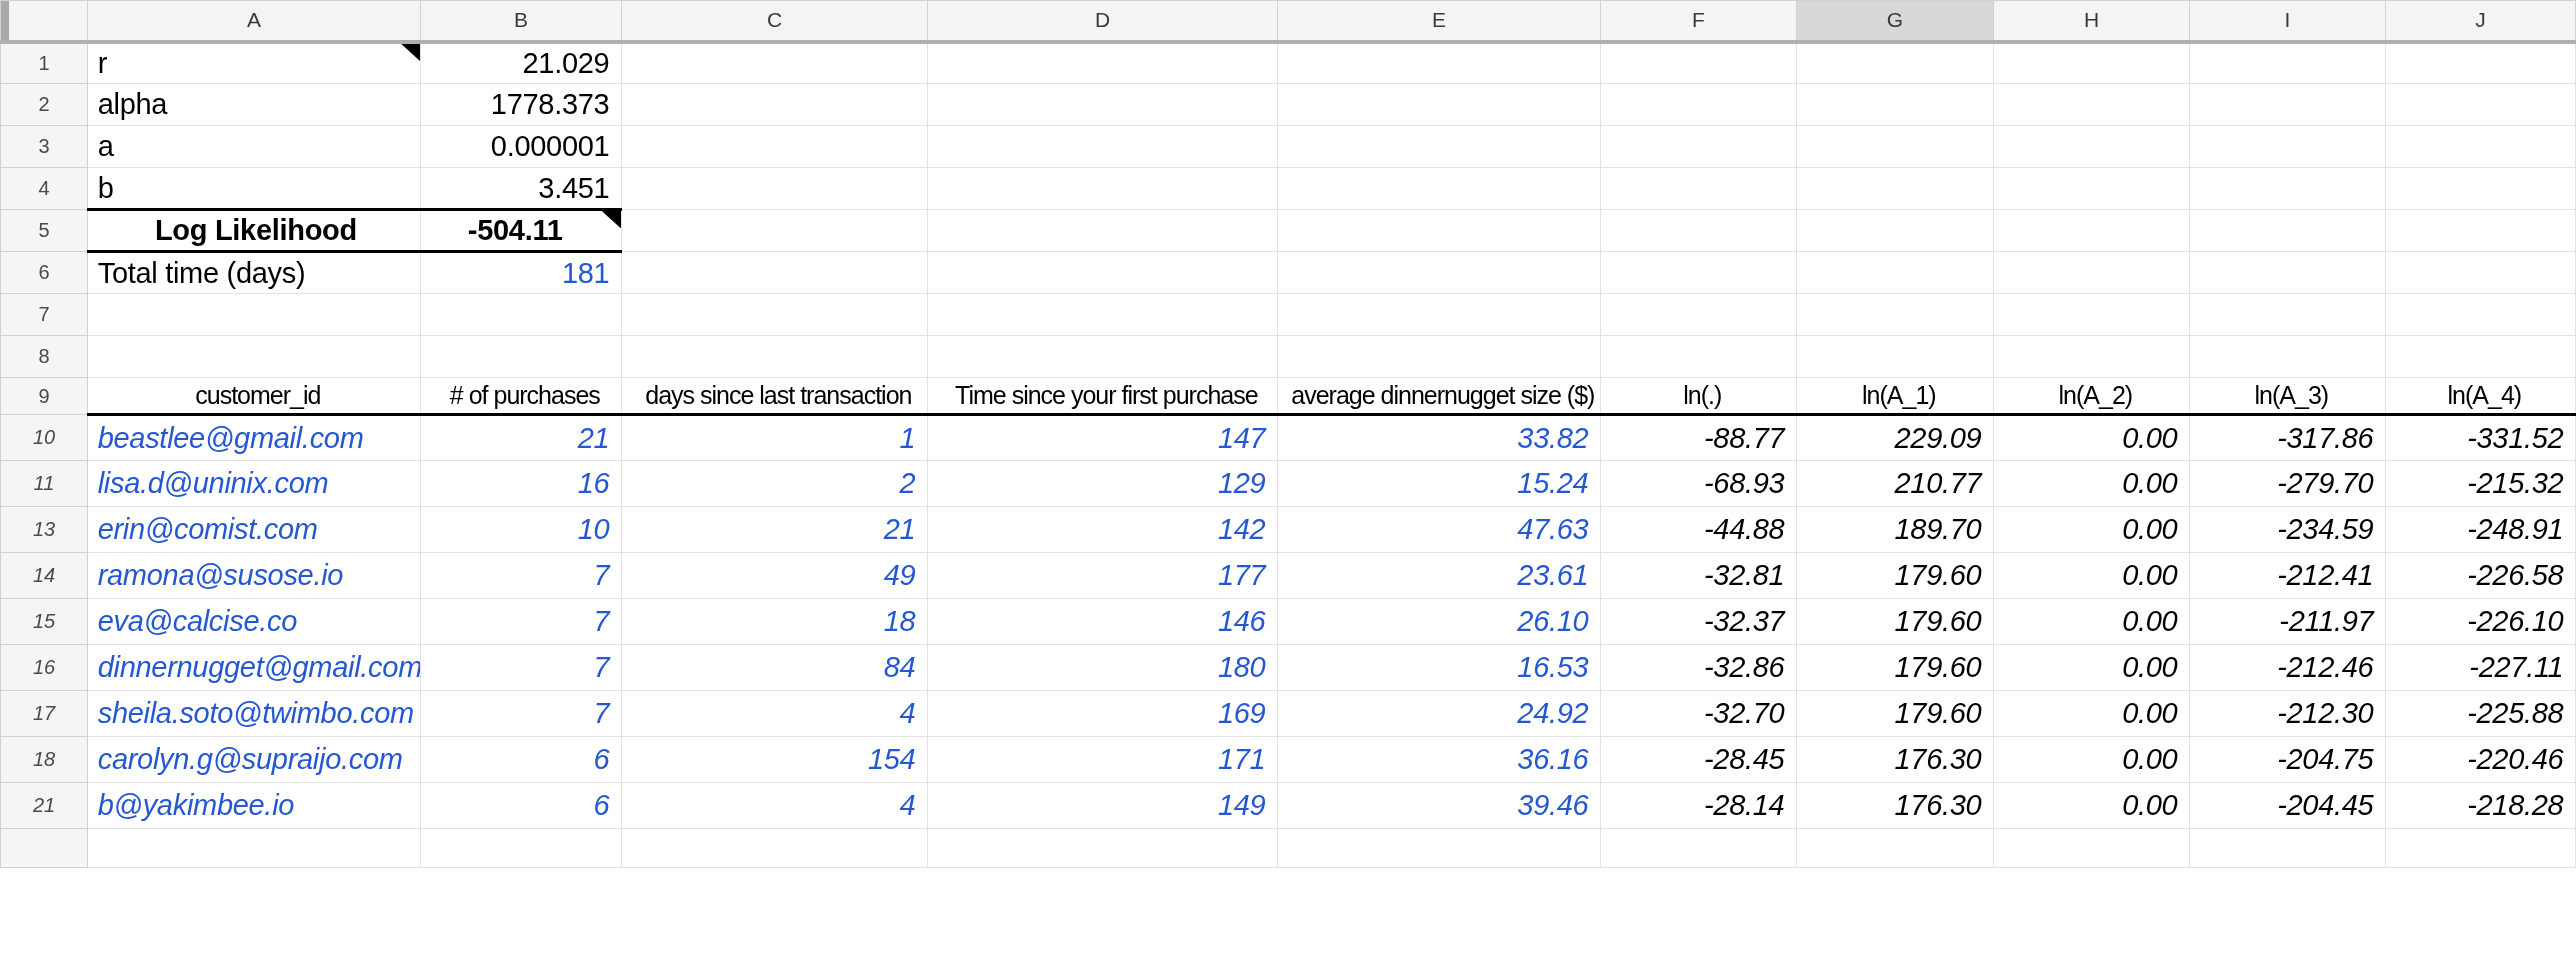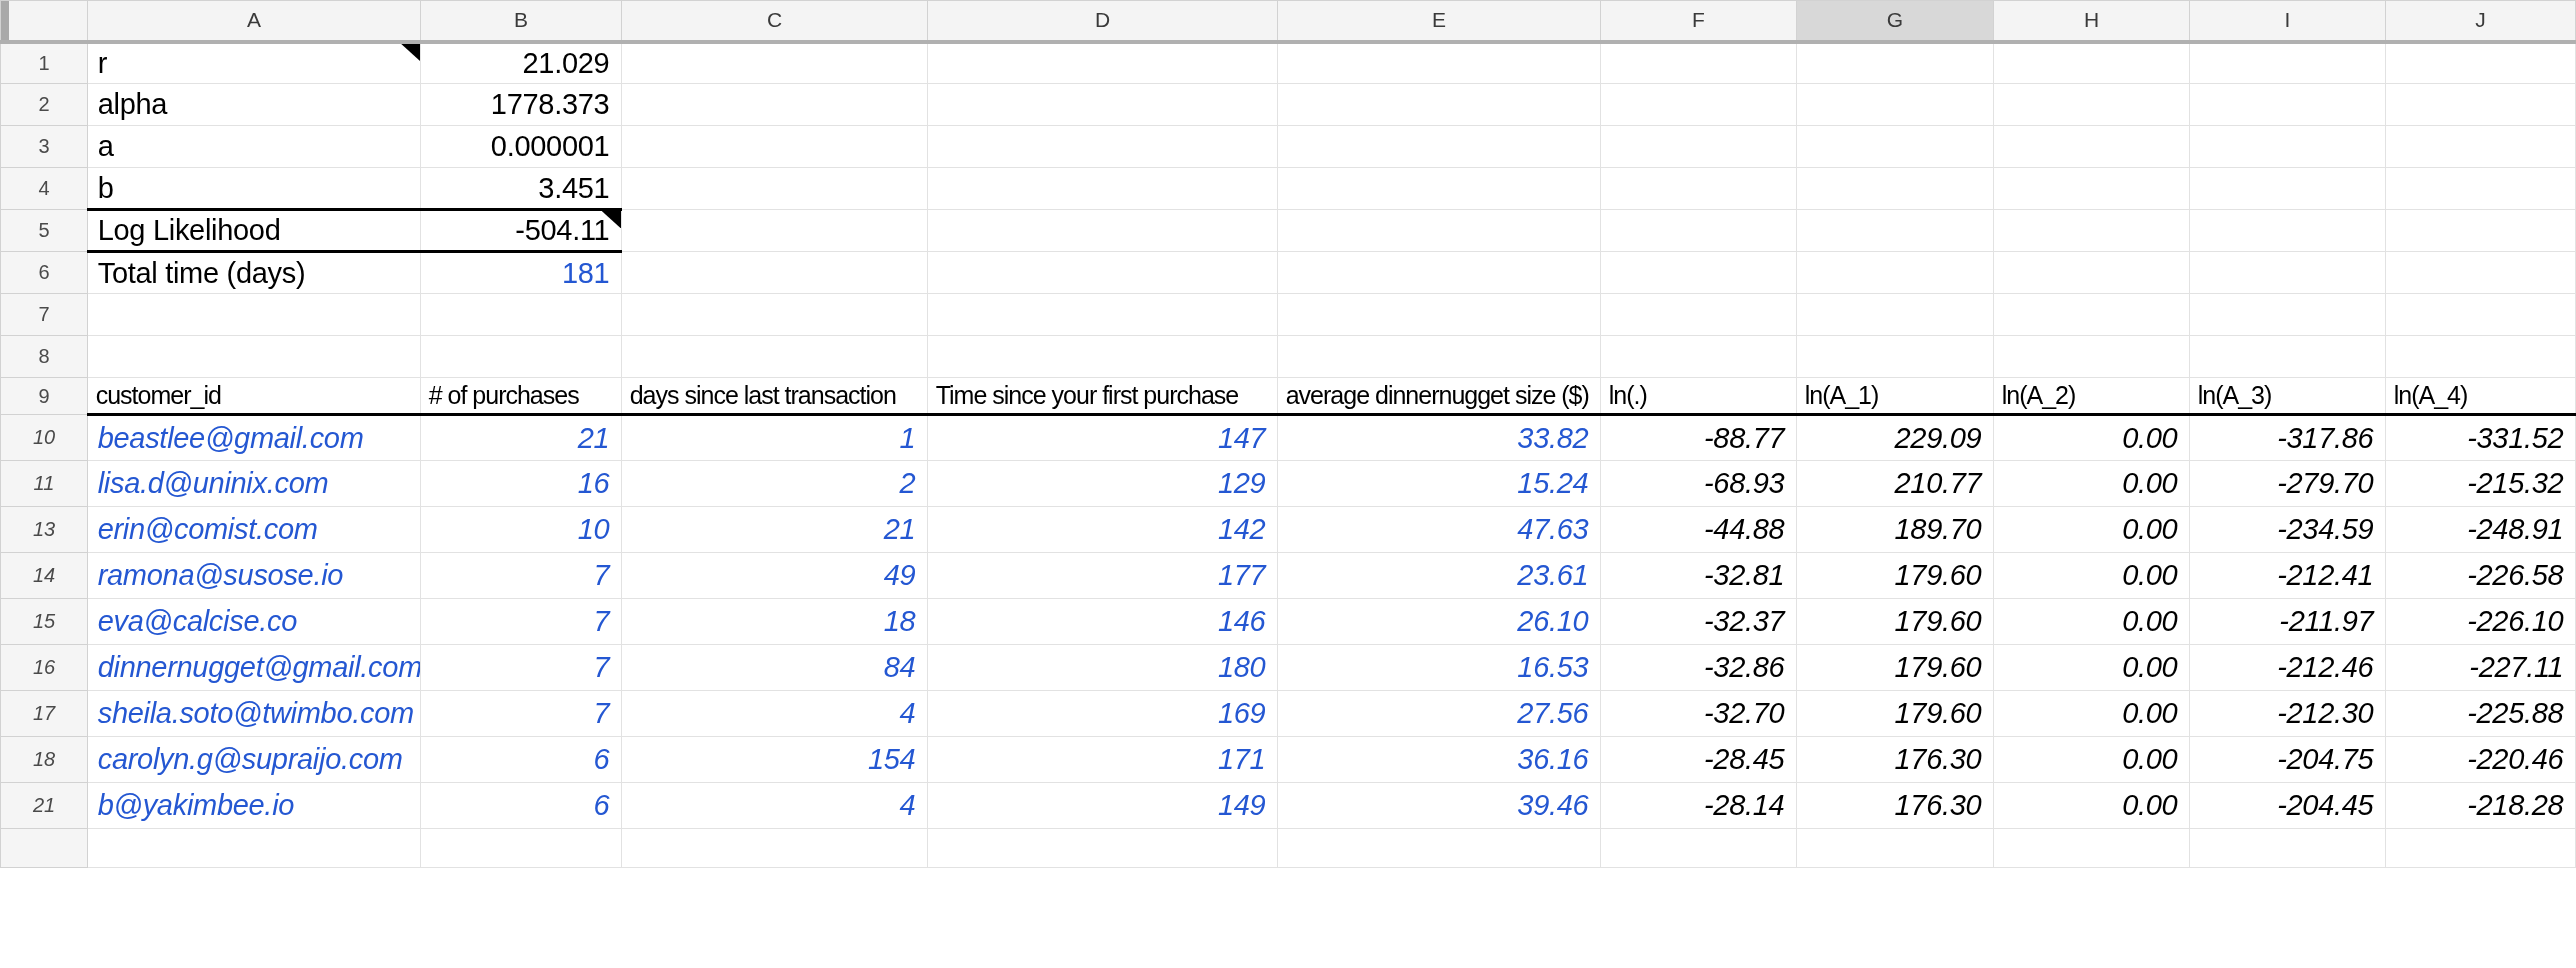--- a/index.html
+++ b/index.html
@@ -24,23 +24,23 @@
     font-size:20px;text-align:center;
   }
   tr.param{height:42px;}
   tr.thead{height:37px;}
   tr.data{height:46px;font-style:italic;}
   tr.sliver{height:39px;}
   td.cell{font-size:29px;color:#000;position:relative;letter-spacing:-0.3px;}
   td.lt{text-align:left;padding-left:9.7px;padding-right:5.8px;}
   td.num{text-align:right;padding-right:11.6px;}
   td.h9{font-size:25px;letter-spacing:-1px;border-bottom:3.9px solid #000;
-        text-align:left;padding-left:7.7px;}
+        text-align:center;padding-left:7.7px;}
   td.boxed{border-top:3.9px solid #000;border-bottom:3.9px solid #000;}
-  td.bold{font-weight:normal;}
+  td.bold{font-weight:bold;text-align:center;}
   td.blue{color:var(--blue,#2457d2);}
   .clip-marker{
     position:absolute;top:0;right:0;width:19.3px;height:17.4px;background:#000;
     -webkit-clip-path:polygon(0 0,100% 0,100% 100%);
     clip-path:polygon(0 0,100% 0,100% 100%);
   }
 </style>
 </head>
 <body>
 
@@ -269,21 +269,21 @@
           <td class="cell num">0.00</td>
           <td class="cell num">-212.46</td>
           <td class="cell num">-227.11</td>
         </tr>
         <tr class="data">
           <td class="gutter">17</td>
           <td class="cell lt blue">sheila.soto@twimbo.com</td>
           <td class="cell num blue">7</td>
           <td class="cell num blue">4</td>
           <td class="cell num blue">169</td>
-          <td class="cell num blue">27.56</td>
+          <td class="cell num blue">24.92</td>
           <td class="cell num">-32.70</td>
           <td class="cell num">179.60</td>
           <td class="cell num">0.00</td>
           <td class="cell num">-212.30</td>
           <td class="cell num">-225.88</td>
         </tr>
         <tr class="data">
           <td class="gutter">18</td>
           <td class="cell lt blue">carolyn.g@supraijo.com</td>
           <td class="cell num blue">6</td>

